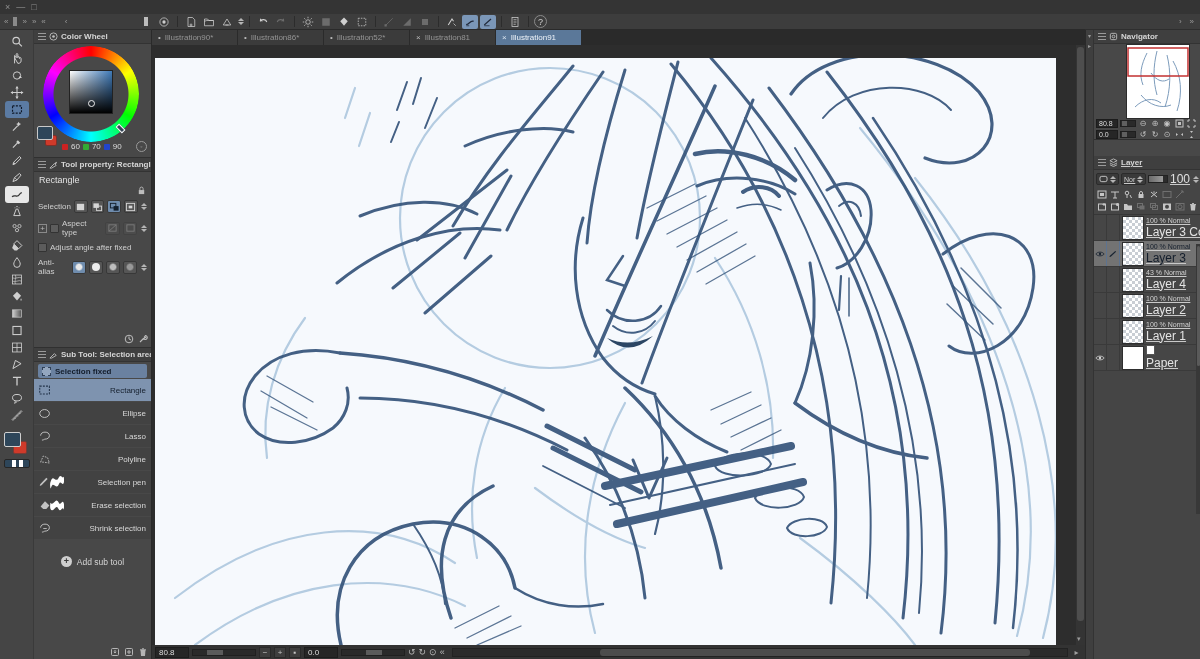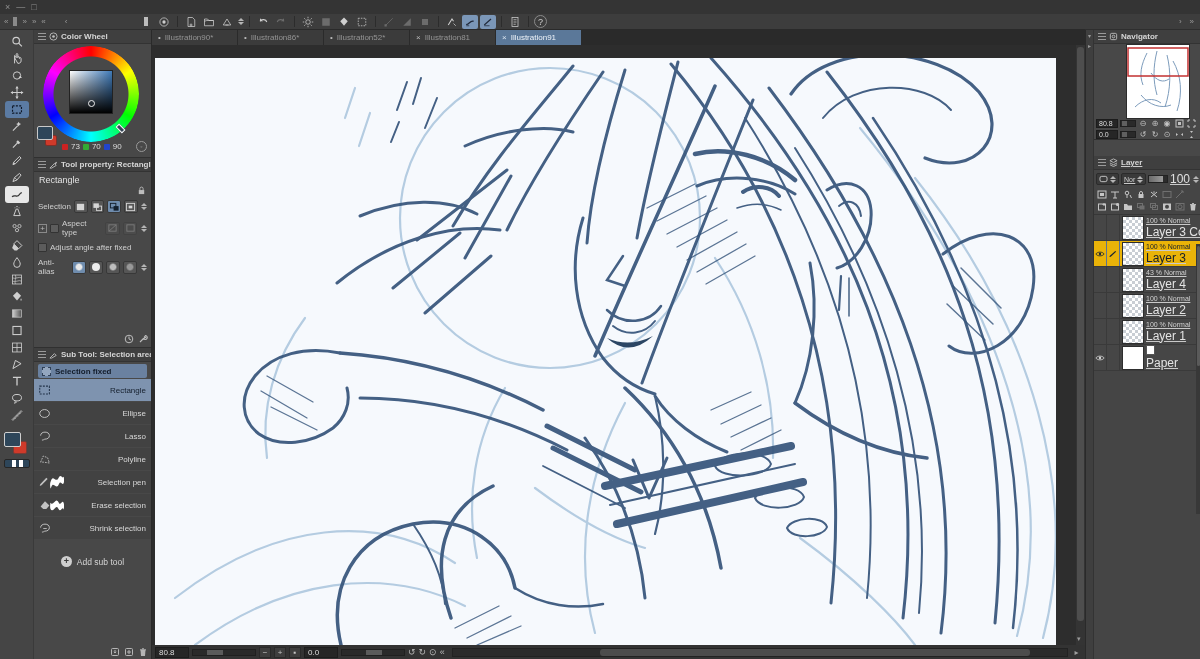--- a/index.html
+++ b/index.html
@@ -143,21 +143,21 @@
   .combo{height:12px;background:#3a3a3a;border:1px solid #2b2b2b;border-radius:2px;display:flex;align-items:center;gap:1px;padding:0 2px;color:#d2d2d2;font-size:7px;}
   #opslider{flex:1;height:8px;background:#2c2c2c;border:1px solid #222;position:relative;}
   #opslider i{position:absolute;left:0;top:0;bottom:0;width:78%;background:linear-gradient(90deg,#6a6a6a,#9a9a9a);}
   #opval{font-size:12px;color:#e0e0e0;}
   .icorow{display:flex;align-items:center;gap:3px;padding:1px 3px;}
   .mi{width:10px;height:10px;display:flex;align-items:center;justify-content:center;color:#c6c6c6;}
   .mi svg{width:10px;height:9px;}
   .mi.dim{opacity:.33;}
   #laylist{margin-top:2px;border-top:1px solid #373737;}
   .lrow{height:26px;display:flex;align-items:stretch;border-bottom:1px solid #3a3a3a;background:#464646;}
-  .lrow.sel{background:#eab308;}
+  .lrow.sel{background:#737373;}
   .lcell{width:13px;border-right:1px solid #3a3a3a;display:flex;align-items:center;justify-content:center;color:#d8d8d8;}
   .lrow.sel .lcell{border-color:#5d7390;color:#172230;}
   .lcell svg{width:10px;height:8px;}
   .lthumb{width:20px;height:22px;margin:2px 3px 2px 3px;box-shadow:0 0 0 1px #2e2e2e;
     background:repeating-conic-gradient(#c9ced4 0 25%,#fff 0 50%) 0 0/6px 6px;}
   .lthumb.white{background:#fff;}
   .ltxt{flex:1;display:flex;flex-direction:column;justify-content:center;gap:1px;overflow:hidden;}
   .ltxt .l1{font-size:7px;color:#d2d2d2;white-space:nowrap;}
   .ltxt .l2{font-size:12px;color:#e4e4e4;white-space:nowrap;}
   .lrow.sel .ltxt .l1,.lrow.sel .ltxt .l2{color:#141e2c;}
@@ -482,21 +482,21 @@
       <span>Color Wheel</span>
     </div>
     <div id="ring"></div>
     <div id="svsq"></div>
     <div id="svcur"></div>
     <div id="ringhandle"></div>
     <div id="cwswR"></div>
     <div id="cwswL" style="background:#2E465A"></div>
     <div id="rgbrow">
       <span class="csw" style="background:#cc2222"></span>
-      <span>73</span>
+      <span>60</span>
       <span class="csw" style="background:#33aa33"></span>
       <span>70</span>
       <span class="csw" style="background:#2244cc"></span>
       <span>90</span>
     </div>
     <div id="cwcircle">◦</div>
   </div>
 
   <div id="tppanel">
     <div class="phead">

